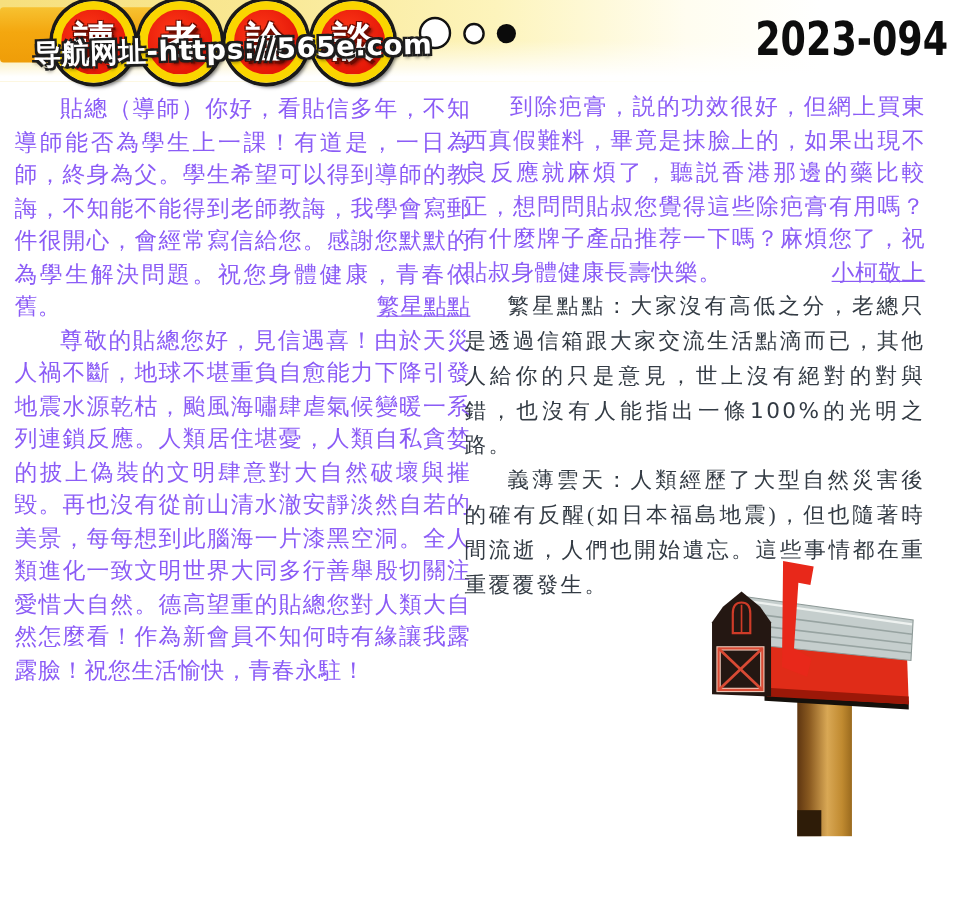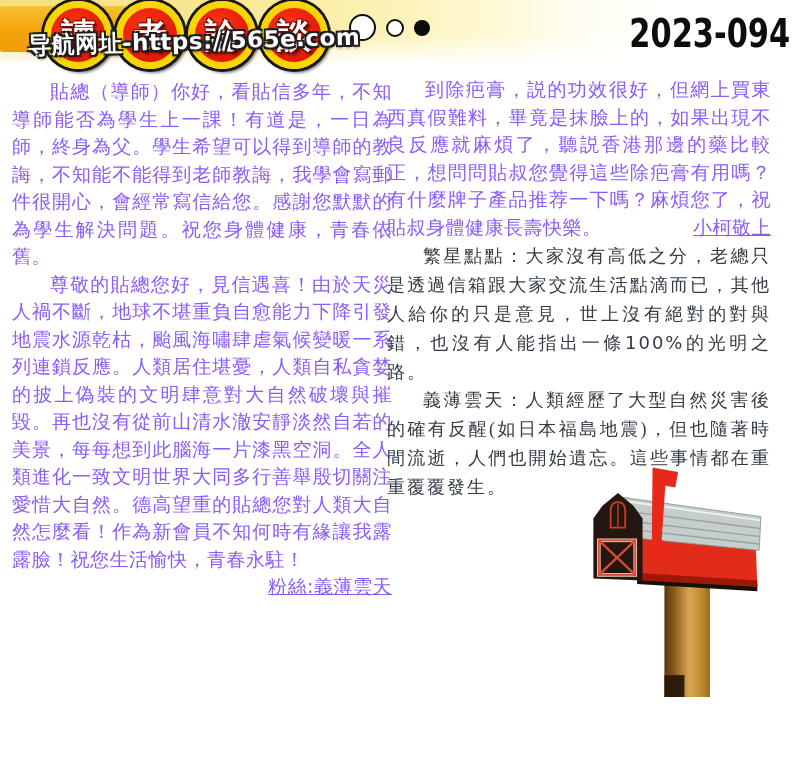--- a/index.html
+++ b/index.html
@@ -94,22 +94,22 @@
     <div class="watermark">导航网址-https://565e.com</div>
     <div class="dots">
       <span class="dot-lg"></span>
       <span class="dot-sm"></span>
       <span class="dot-filled"></span>
     </div>
     <div class="issue">2023-094</div>
   </div>
 
   <div class="col col-left">
-    <p class="letter mb30"><span>貼總（導師）你好，看貼信多年，不知導師能否為學生上一課！有道是，一日為師，終身為父。學生希望可以得到導師的教誨，不知能不能得到老師教誨，我學會寫郵件很開心，會經常寫信給您。感謝您默默的為學生解決問題。祝您身體健康，青春依舊。</span></p>
-    <p class="letter mb42"><span>尊敬的貼總您好，見信遇喜！由於天災人禍不斷，地球不堪重負自愈能力下降引發地震水源乾枯，颱風海嘯肆虐氣候變暖一系列連鎖反應。人類居住堪憂，人類自私貪婪的披上偽裝的文明肆意對大自然破壞與摧毀。再也沒有從前山清水澈安靜淡然自若的美景，每每想到此腦海一片漆黑空洞。全人類進化一致文明世界大同多行善舉殷切關注愛惜大自然。德高望重的貼總您對人類大自然怎麼看！作為新會員不知何時有緣讓我露露臉！祝您生活愉快，青春永駐！</span><span class="sig">粉絲:義薄雲天</span></p>
+    <p class="letter mb30"><span>貼總（導師）你好，看貼信多年，不知導師能否為學生上一課！有道是，一日為師，終身為父。學生希望可以得到導師的教誨，不知能不能得到老師教誨，我學會寫郵件很開心，會經常寫信給您。感謝您默默的為學生解決問題。祝您身體健康，青春依舊。</span><span class="sig">繁星點點</span></p>
+    <p class="letter mb42"><span>尊敬的貼總您好，見信遇喜！由於天災人禍不斷，地球不堪重負自愈能力下降引發地震水源乾枯，颱風海嘯肆虐氣候變暖一系列連鎖反應。人類居住堪憂，人類自私貪婪的披上偽裝的文明肆意對大自然破壞與摧毀。再也沒有從前山清水澈安靜淡然自若的美景，每每想到此腦海一片漆黑空洞。全人類進化一致文明世界大同多行善舉殷切關注愛惜大自然。德高望重的貼總您對人類大自然怎麼看！作為新會員不知何時有緣讓我露露臉！祝您生活愉快，青春永駐！</span></p>
   </div>
 
   <div class="col col-right">
     <p class="letter no-indent mb42"><span>到除疤膏，説的功效很好，但網上買東西真假難料，畢竟是抹臉上的，如果出現不良反應就麻煩了，聽説香港那邊的藥比較正，想問問貼叔您覺得這些除疤膏有用嗎？有什麼牌子產品推荐一下嗎？麻煩您了，祝貼叔身體健康長壽快樂。</span><span class="sig">小柯敬上</span></p>
     <p class="reply mb30"><span>繁星點點：大家沒有高低之分，老總只是透過信箱跟大家交流生活點滴而已，其他人給你的只是意見，世上沒有絕對的對與錯，也沒有人能指出一條100%的光明之路。</span></p>
     <p class="reply mb26"><span>義薄雲天：人類經歷了大型自然災害後的確有反醒(如日本福島地震)，但也隨著時間流逝，人們也開始遺忘。這些事情都在重重覆覆發生。</span></p>
     <p class="reply">
       <svg class="mailbox" viewBox="0 0 225 258" xmlns="http://www.w3.org/2000/svg">
         <defs>
           <linearGradient id="wood" x1="0" y1="0" x2="1" y2="0">

